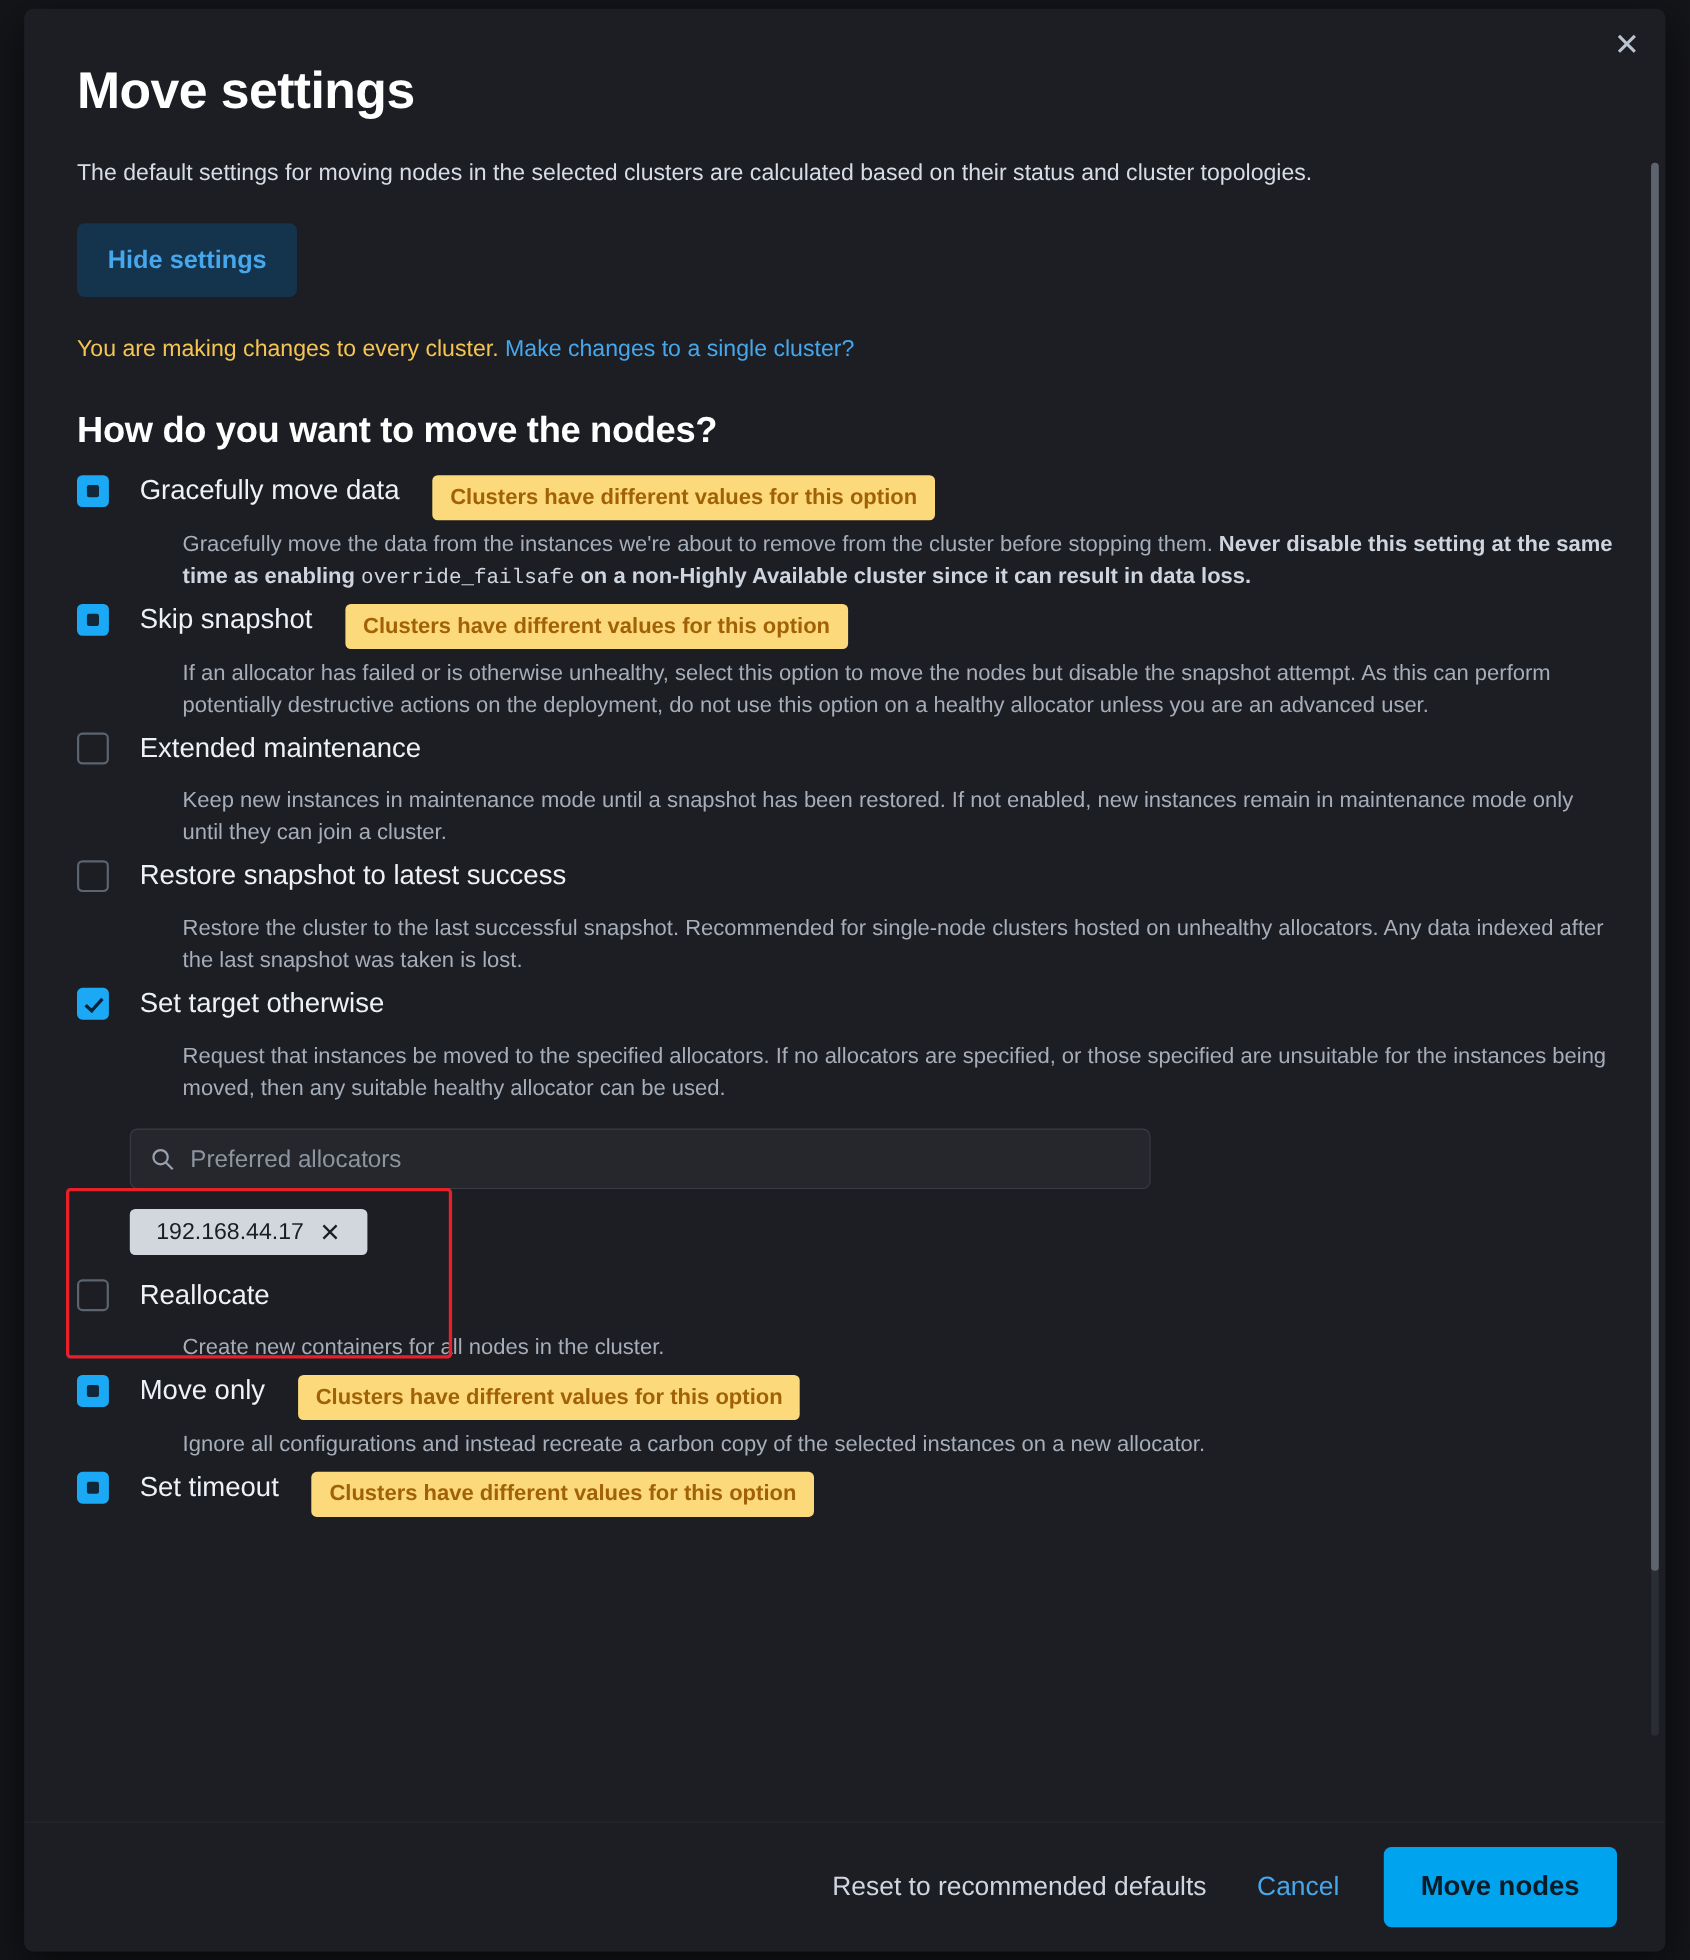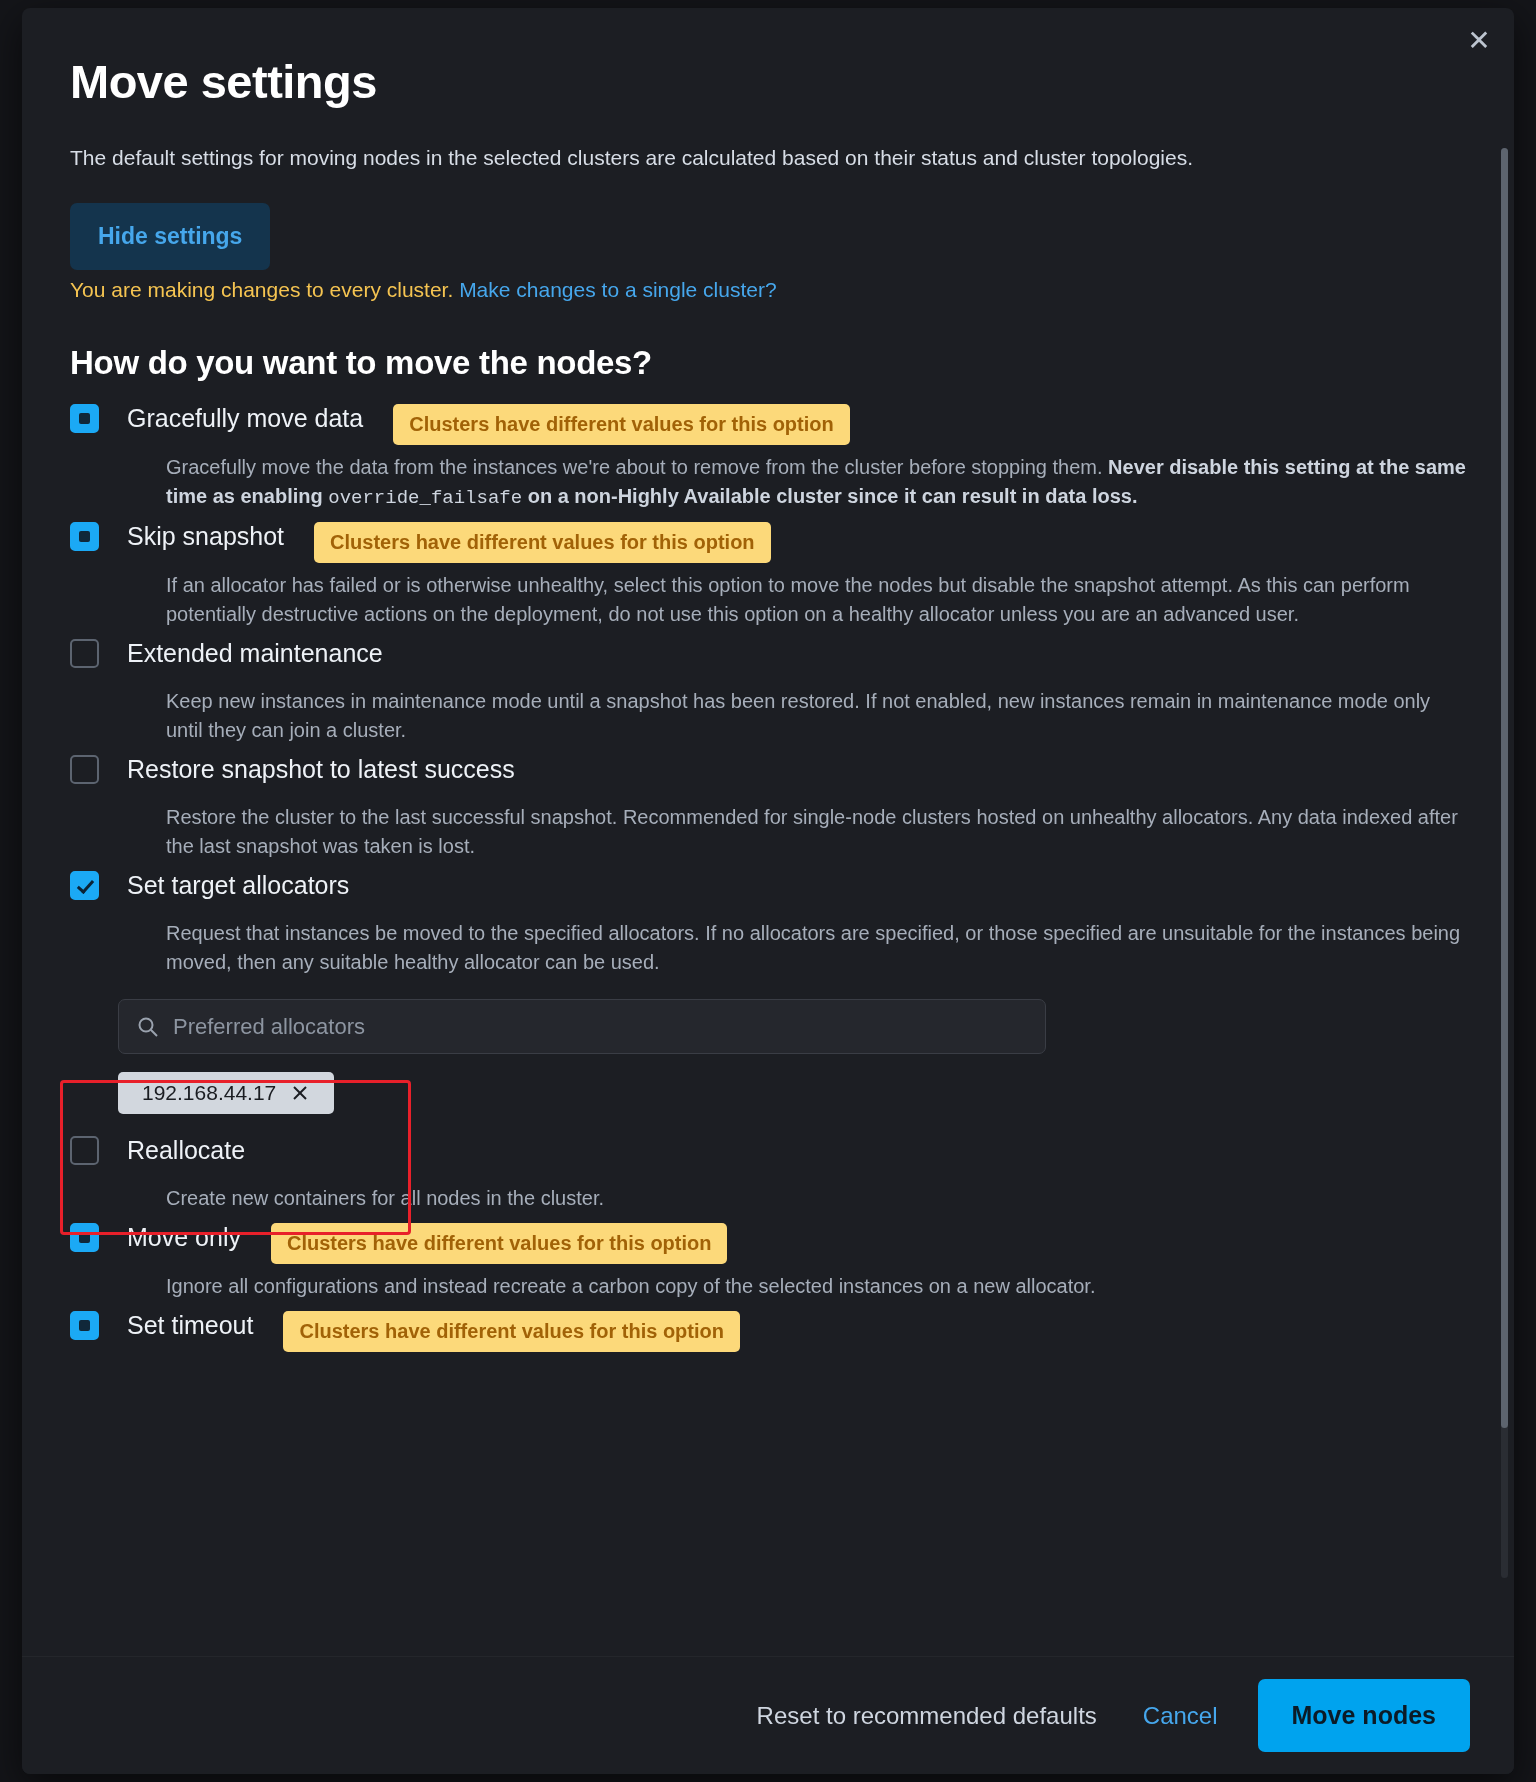--- a/index.html
+++ b/index.html
@@ -81,21 +81,21 @@
     border: none;
     border-radius: 7px;
     font-size: 23px;
     font-weight: bold;
     padding: 20px 28px;
     cursor: pointer;
     font-family: inherit;
   }
 
   .warning-line {
-    margin-top: 8px;
+    margin-top: 36px;
     font-size: 21px;
     color: #f5c451;
   }
   .warning-line a {
     color: #46a7ec;
     text-decoration: none;
     cursor: pointer;
   }
 
   h2.question {
@@ -349,21 +349,21 @@
         <span class="cb unchecked"></span>
         <span class="option-label">Restore snapshot to latest success</span>
       </div>
       <div class="option-desc">Restore the cluster to the last successful snapshot. Recommended for single-node clusters hosted on unhealthy allocators. Any data indexed after the last snapshot was taken is lost.</div>
     </div>
 
     
     <div class="option">
       <div class="option-head">
         <span class="cb checked"></span>
-        <span class="option-label">Set target allocators</span>
+        <span class="option-label">Set target otherwise</span>
       </div>
       <div class="option-desc">Request that instances be moved to the specified allocators. If no allocators are specified, or those specified are unsuitable for the instances being moved, then any suitable healthy allocator can be used.</div>
 
       <div class="alloc-wrap">
         <div class="search-field">
           <span class="search-icon">
             <svg width="22" height="22" viewBox="0 0 22 22">
               <circle cx="9" cy="9" r="6.5" fill="none" stroke="#9aa2ae" stroke-width="2"></circle>
               <line x1="13.8" y1="13.8" x2="20" y2="20" stroke="#9aa2ae" stroke-width="2"></line>
             </svg>

